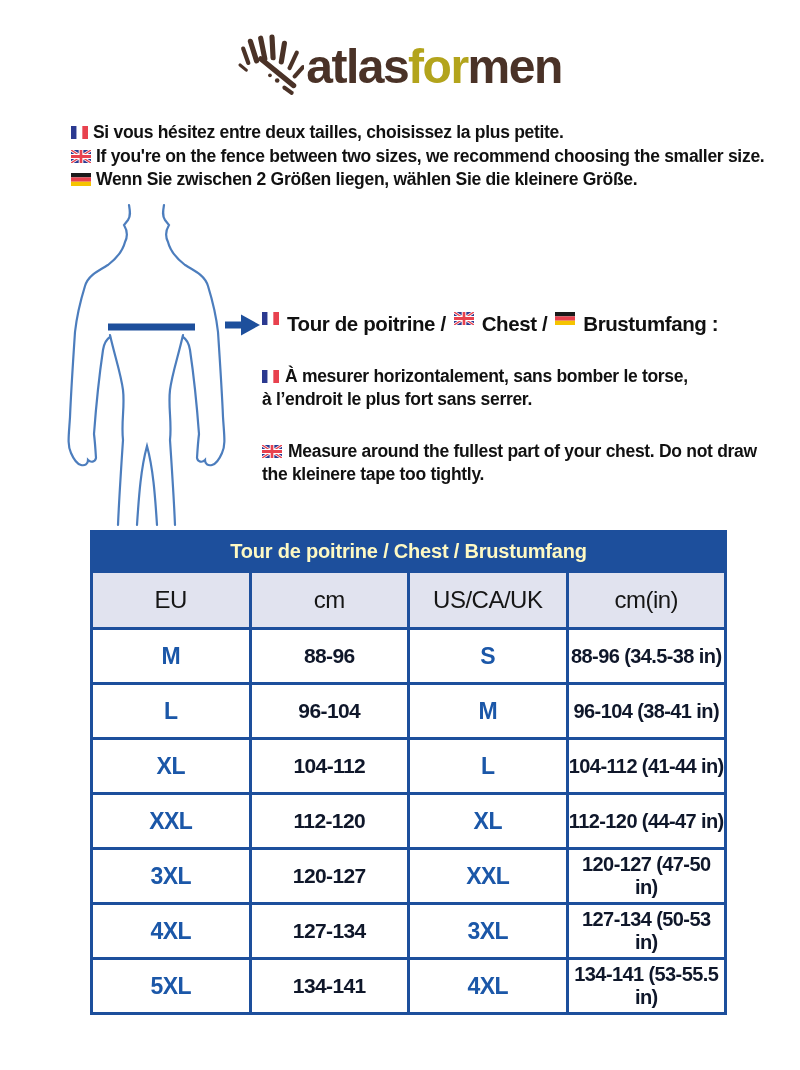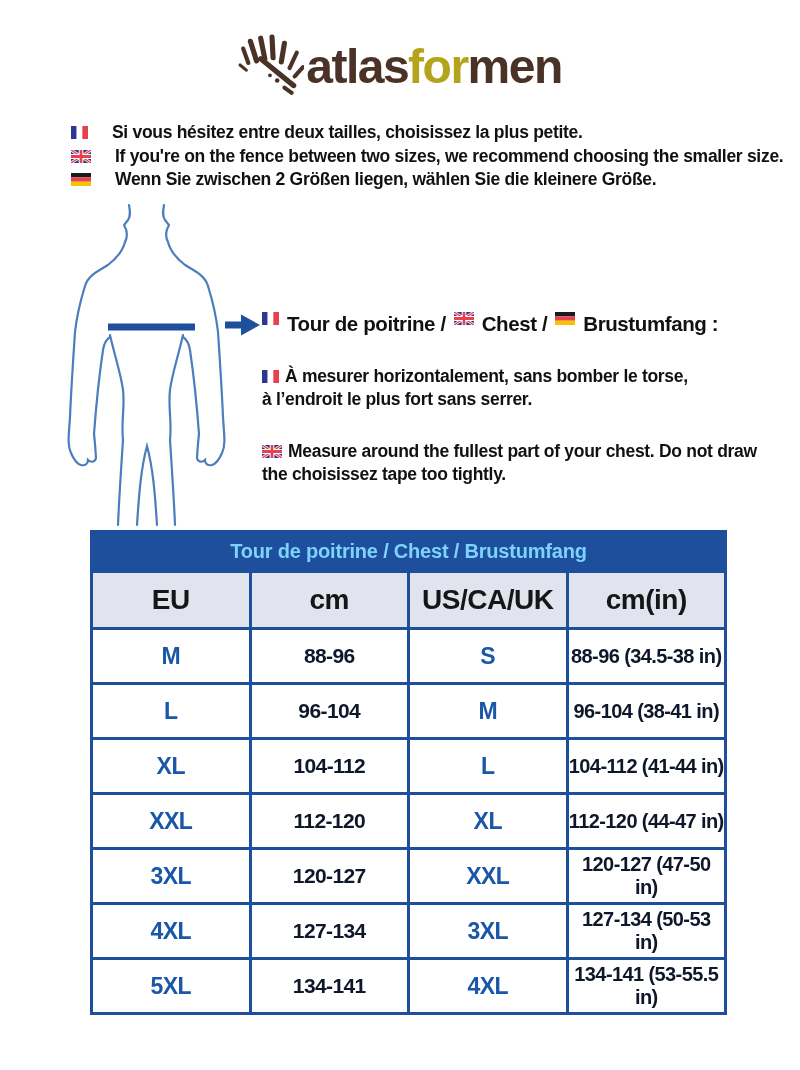--- a/index.html
+++ b/index.html
@@ -28,42 +28,42 @@
   .logo-icon{width:66px;height:62px;margin-right:2px;margin-top:-4px;}
   .logo-text{font-size:48px;font-weight:800;letter-spacing:-1.5px;line-height:1;}
   .logo-text .brown{color:var(--brand-brown);margin-top:36px;}
   .logo-text .olive{color:var(--brand-olive);}
   
   .flag{display:inline-block;width:20px;height:13px;vertical-align:-1px;flex:none;}
   .flag svg{display:block;width:100%;height:100%;}
   .flag.fr{width:17px;}
   
   .notes{position:absolute;left:71px;top:121px;}
-  .note{display:flex;align-items:center;gap:24px;height:23.5px;font-size:17.5px;font-weight:700;letter-spacing:-0.3px;white-space:nowrap;}
+  .note{display:flex;align-items:center;gap:5px;height:23.5px;font-size:17.5px;font-weight:700;letter-spacing:-0.3px;white-space:nowrap;}
   
   .figure{position:absolute;left:58px;top:202px;width:210px;height:325px;}
   
   .measure{position:absolute;left:262px;top:312px;width:515px;}
   .measure-heading{display:flex;align-items:flex-start;gap:8px;font-size:20.5px;font-weight:800;letter-spacing:-0.4px;white-space:nowrap;}
   .measure-heading .flag{vertical-align:0;}
   .instr{margin-top:29px;font-size:17.5px;font-weight:700;line-height:23px;letter-spacing:-0.3px;}
   .instr .flag{margin-right:6px;}
   
   .size-table{
     position:absolute;left:90px;top:530px;width:637px;
     border-collapse:collapse;table-layout:fixed;text-align:center;
   }
   .size-table th,.size-table td{border:3px solid var(--table-blue);}
   .size-table .title-row th{
-    background:var(--table-blue);color:#7dd3fc;height:40px;
+    background:var(--table-blue);color:#fef9c3;height:40px;
     font-size:20px;font-weight:700;letter-spacing:-0.2px;
   }
   .size-table .header-row td{
     background:var(--subheader-bg);height:57px;
-    font-size:28px;font-weight:700;color:#161616;letter-spacing:-0.5px;
+    font-size:24px;font-weight:400;color:#161616;letter-spacing:-0.5px;
   }
   .size-table .data-row td{height:55px;background:#ffffff;}
   .size-table td.cell-size{color:var(--size-blue);font-size:23px;font-weight:800;letter-spacing:-0.5px;}
   .size-table td.cell-num{color:#0f172a;font-size:21px;font-weight:600;letter-spacing:-0.6px;}
   .size-table td.cell-cmin{font-size:20px;}
 </style>
 </head>
 <body>
 
 <div class="page">
@@ -176,21 +176,21 @@
             <rect width="1" height="2" x="0" fill="#2b3990"></rect>
             <rect width="1" height="2" x="1" fill="#ffffff"></rect>
             <rect width="1" height="2" x="2" fill="#e8414e"></rect>
           </svg></span><span>À mesurer horizontalement, sans bomber le torse,</span><br><span>à l’endroit le plus fort sans serrer.</span></p>
     <p class="instr"><span class="flag"><svg viewBox="0 0 60 36" preserveAspectRatio="none">
             <rect width="60" height="36" fill="#2b3990"></rect>
             <path d="M0 0 L60 36 M60 0 L0 36" stroke="#ffffff" stroke-width="8"></path>
             <path d="M0 0 L60 36 M60 0 L0 36" stroke="#e8414e" stroke-width="4"></path>
             <path d="M30 0 V36 M0 18 H60" stroke="#ffffff" stroke-width="14"></path>
             <path d="M30 0 V36 M0 18 H60" stroke="#e8414e" stroke-width="8"></path>
-          </svg></span><span>Measure around the fullest part of your chest. Do not draw</span><br><span>the choisissez tape too tightly.</span></p>
+          </svg></span><span>Measure around the fullest part of your chest. Do not draw</span><br><span>the kleinere tape too tightly.</span></p>
   </div>
 
   <table class="size-table">
     <tbody>
       <tr class="title-row">
         <th colspan="4">Tour de poitrine / Chest / Brustumfang</th>
       </tr>
       <tr class="header-row">
         <td>EU</td>
         <td>cm</td>

